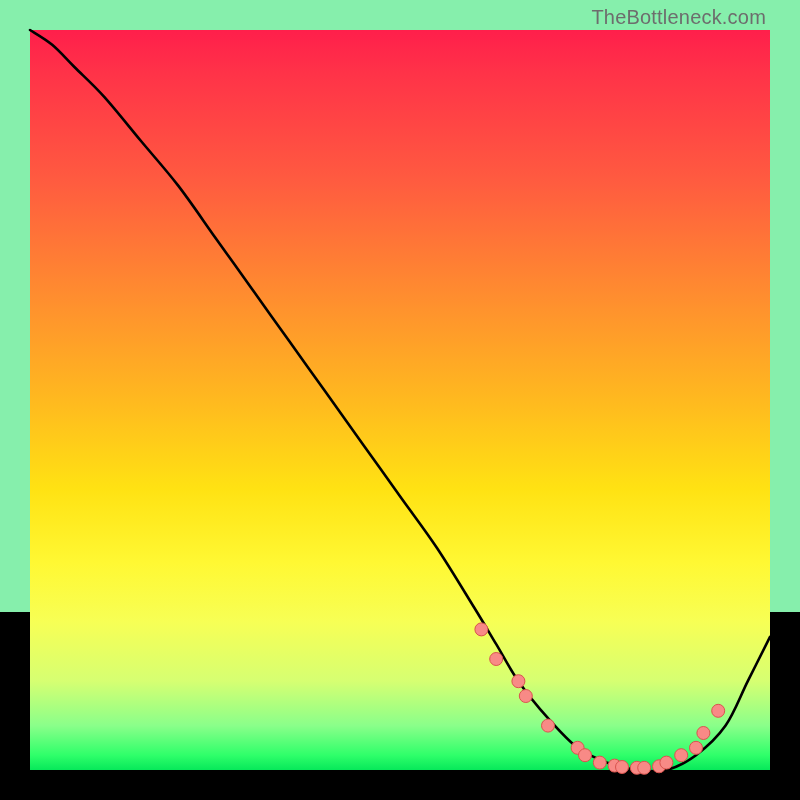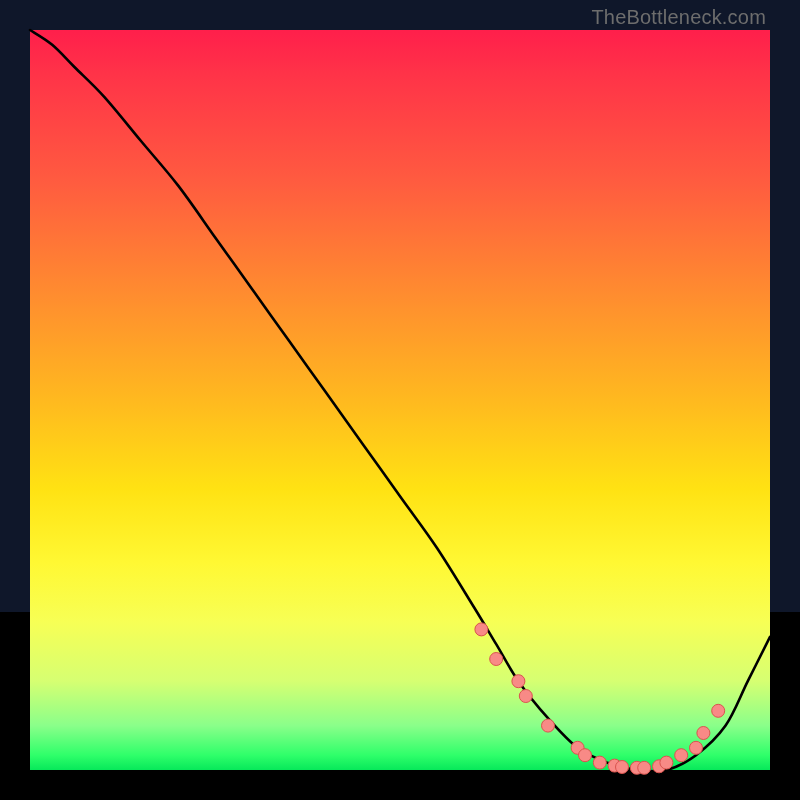--- a/index.html
+++ b/index.html
@@ -8,21 +8,21 @@
     width: 800px;
     height: 800px;
     background: #000;
     overflow: hidden;
     font-family: Arial, Helvetica, sans-serif;
   }
   .outer {
     position: relative;
     width: 800px;
     height: 612px;
-    background: #0f172a;
+    background: #86efac;
     text-align: center;
   }
   .plot {
     position: absolute;
     left: 30px;
     top: 30px;
     width: 740px;
     height: 740px;
     
     background: linear-gradient(to bottom,

